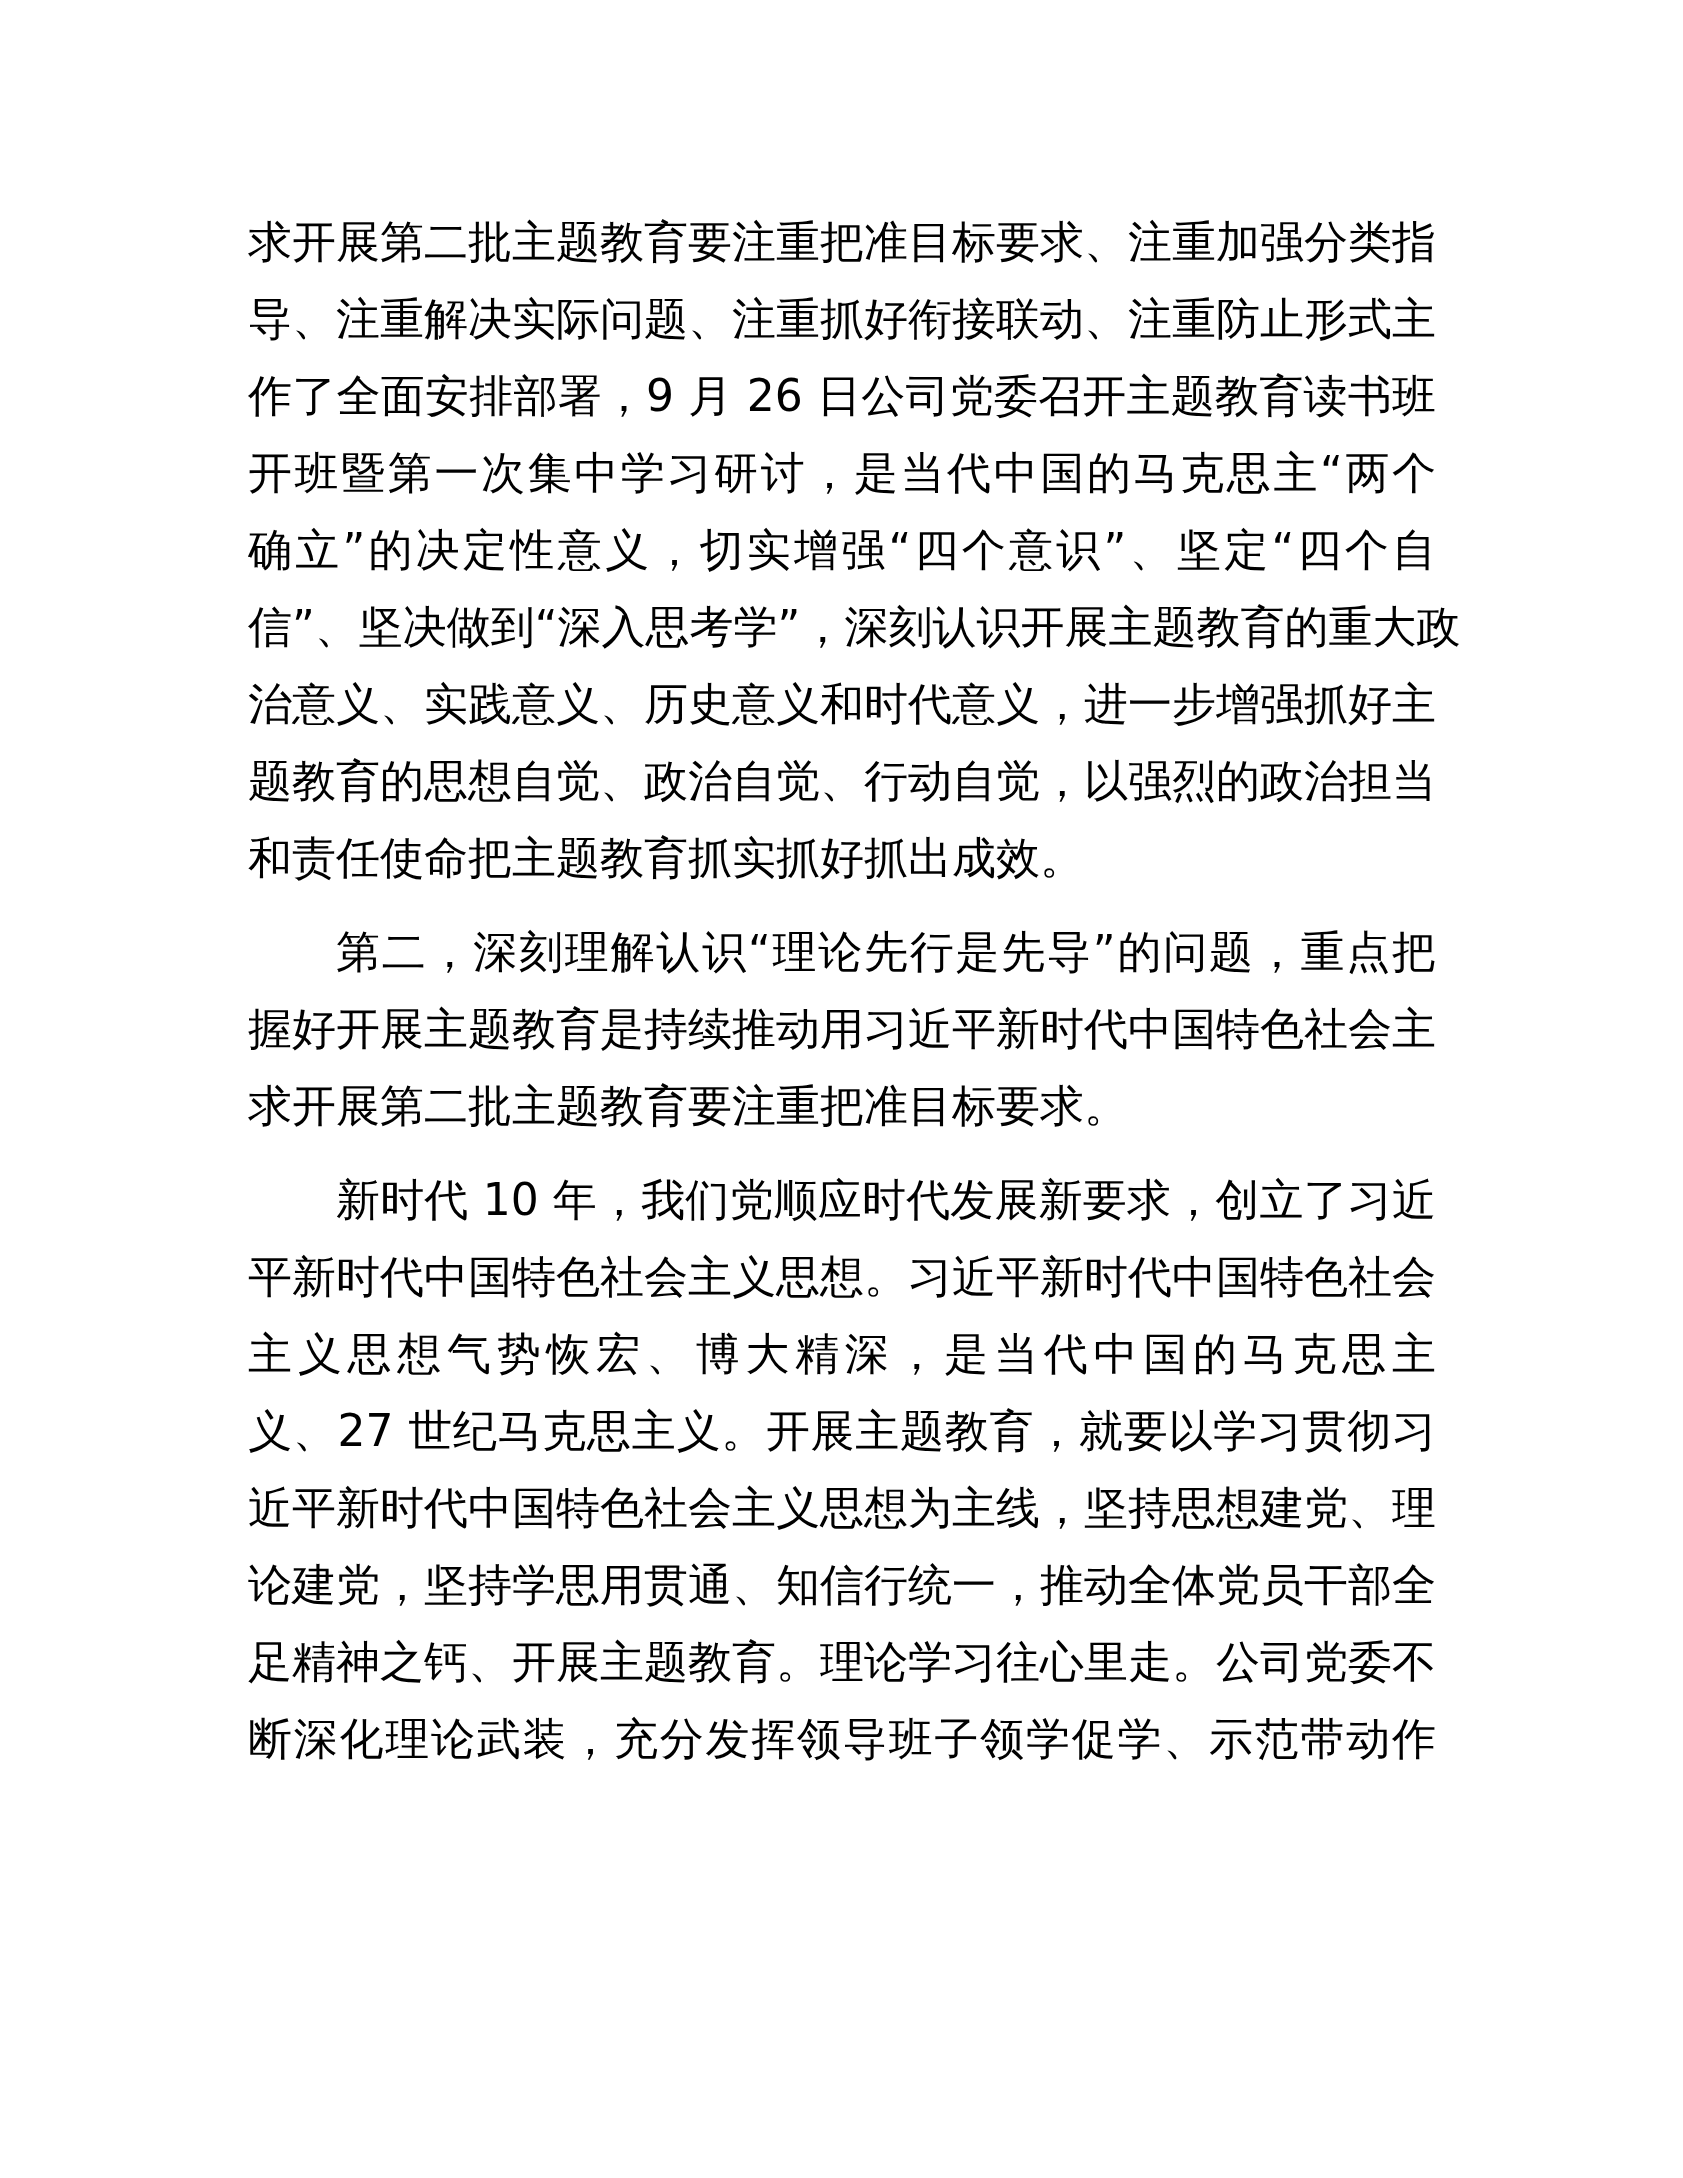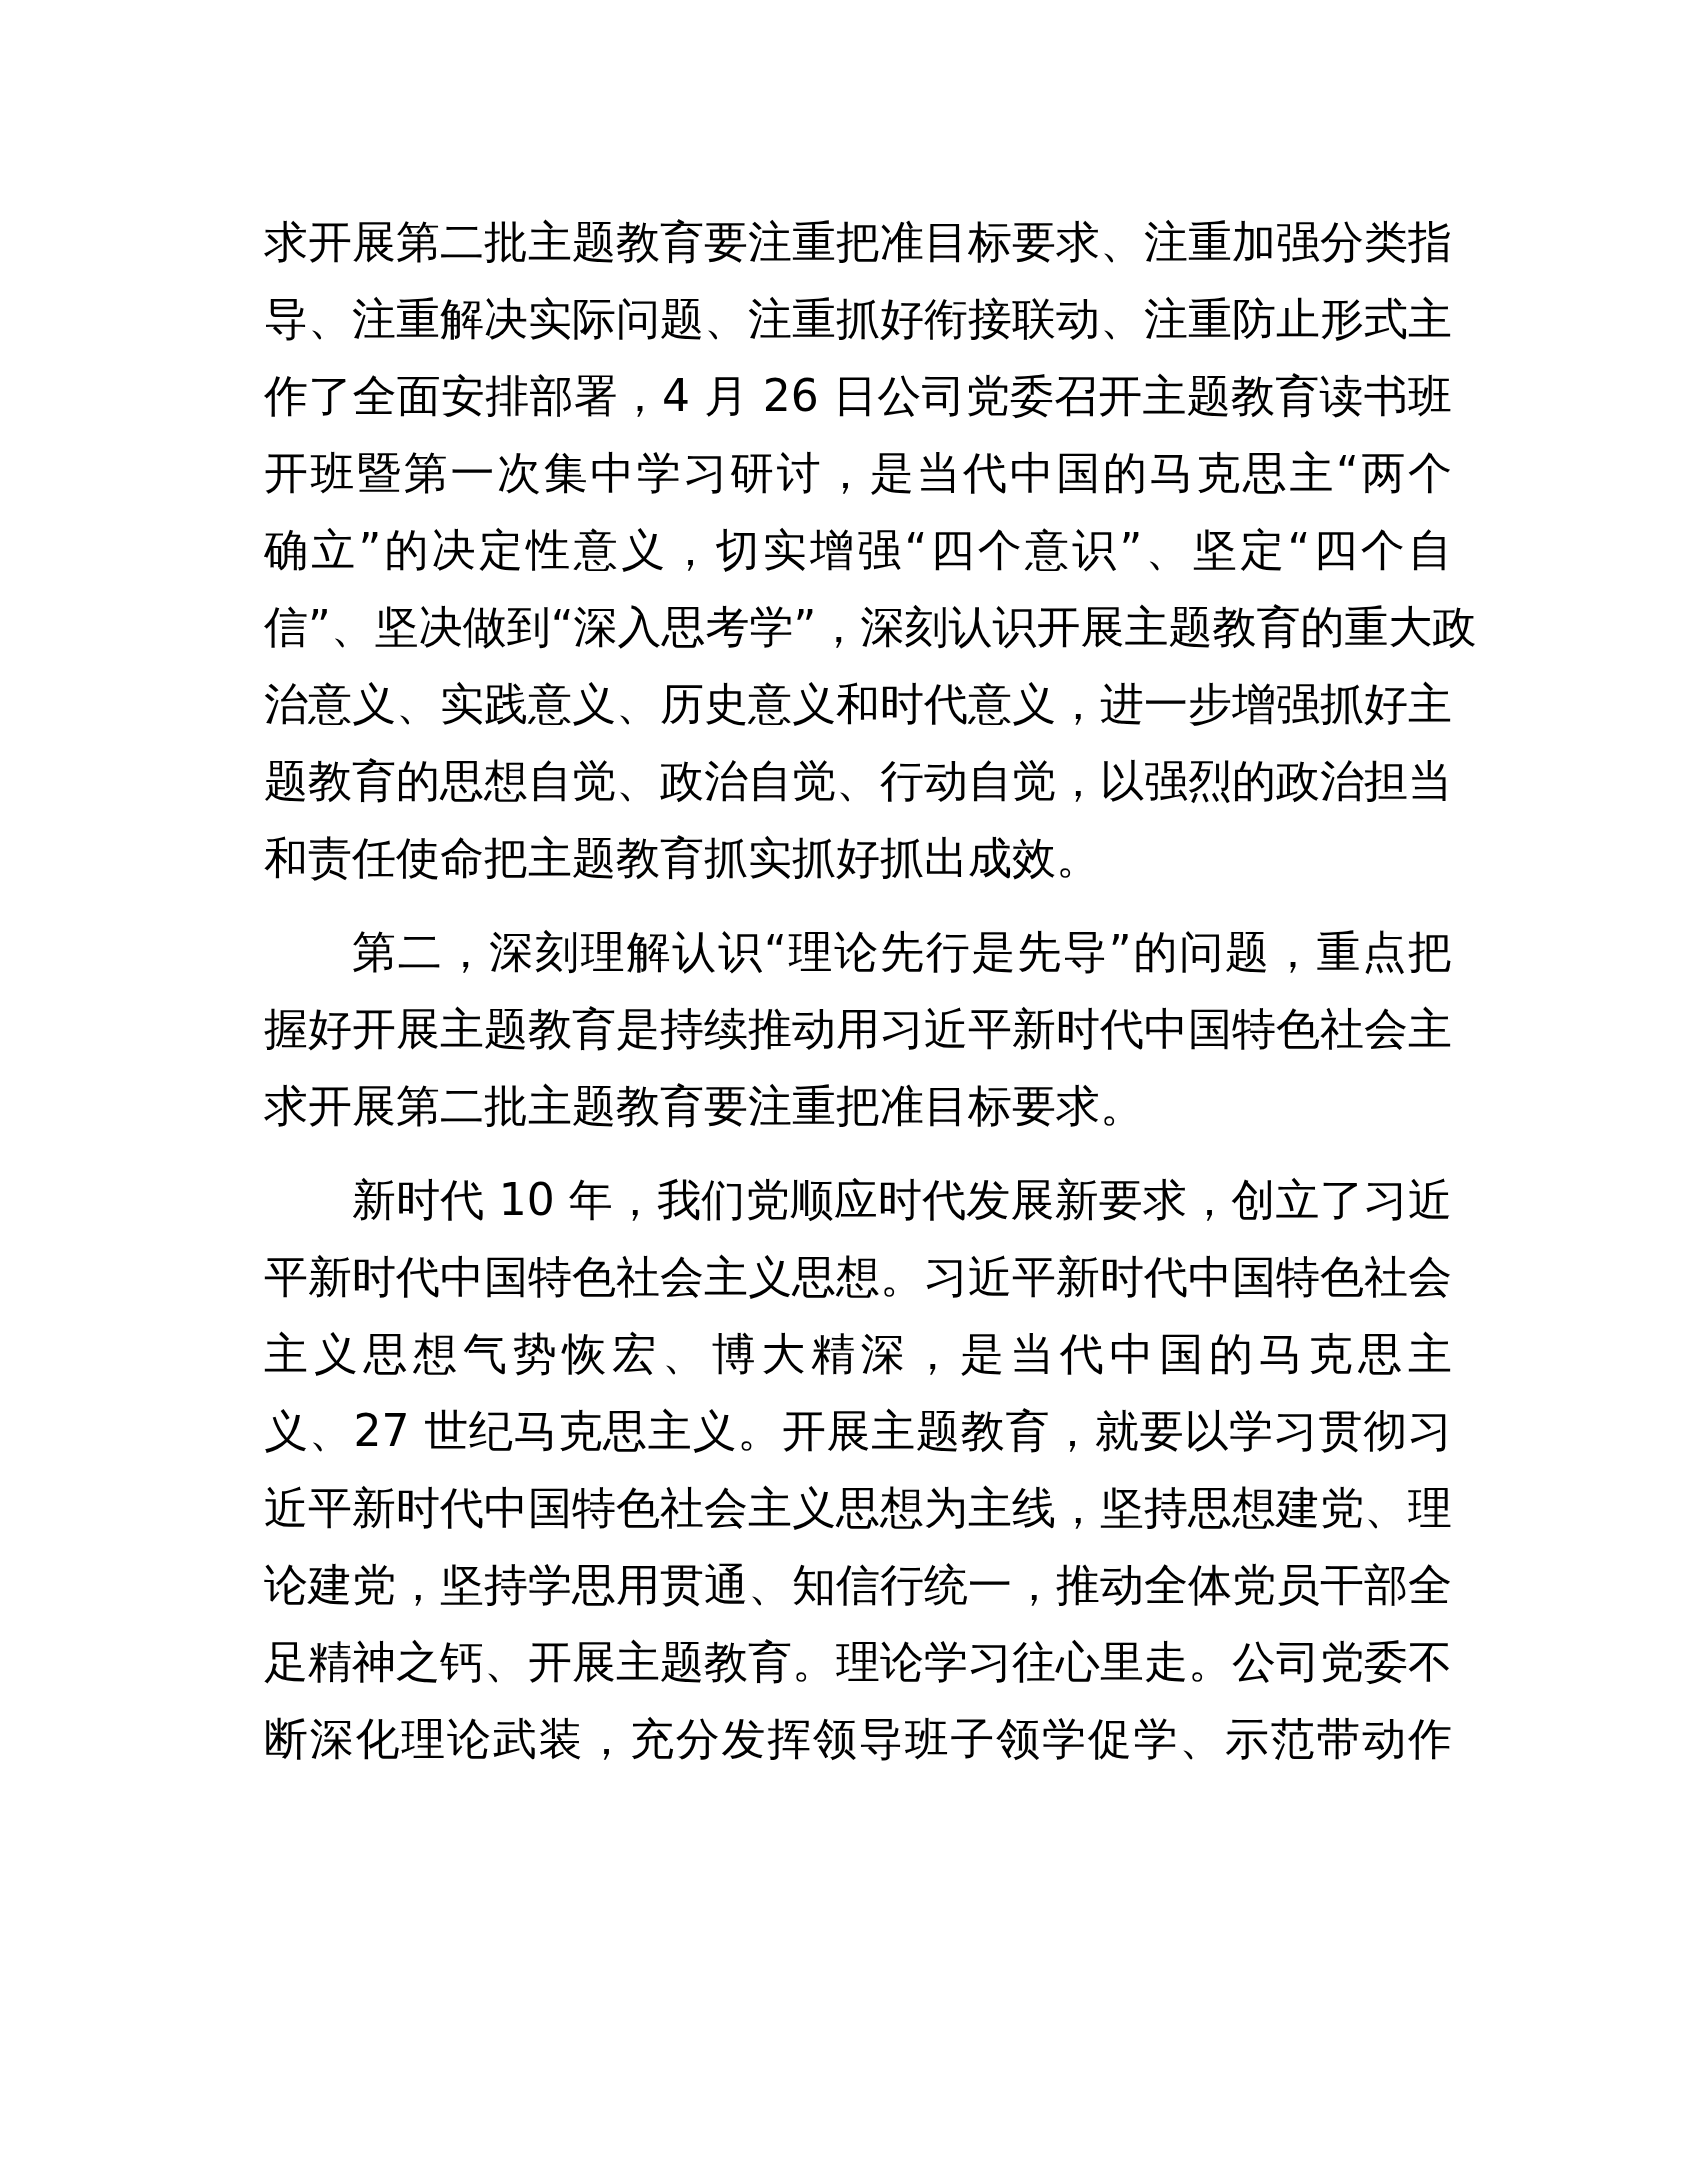--- a/index.html
+++ b/index.html
@@ -15,21 +15,21 @@
       font-family: "DejaVu Sans", "Liberation Sans", sans-serif;
       color: #000000;
     }
     .page {
       position: absolute;
       left: 248px;
       top: 203px;
       width: 1188px;
     }
     .para {
-      margin: 0 0 17px 16px;
+      margin: 0 0 17px 0;
     }
     .line {
       display: block;
       height: 77px;
       line-height: 77px;
       font-size: 44px;
       white-space: nowrap;
       text-align-last: justify;
       text-align: justify;
       width: 1188px;
@@ -44,21 +44,21 @@
     }
   </style>
 </head>
 <body>
 
 <div class="page">
 
   <div class="para">
     <span class="line">求开展第二批主题教育要注重把准目标要求、注重加强分类指</span>
     <span class="line">导、注重解决实际问题、注重抓好衔接联动、注重防止形式主</span>
-    <span class="line">作了全面安排部署，4 月 26 日公司党委召开主题教育读书班</span>
+    <span class="line">作了全面安排部署，9 月 26 日公司党委召开主题教育读书班</span>
     <span class="line">开班暨第一次集中学习研讨，是当代中国的马克思主“两个</span>
     <span class="line">确立”的决定性意义，切实增强“四个意识”、坚定“四个自</span>
     <span class="line">信”、坚决做到“深入思考学”，深刻认识开展主题教育的重大政</span>
     <span class="line">治意义、实践意义、历史意义和时代意义，进一步增强抓好主</span>
     <span class="line">题教育的思想自觉、政治自觉、行动自觉，以强烈的政治担当</span>
     <span class="line last">和责任使命把主题教育抓实抓好抓出成效。</span>
   </div>
 
   <div class="para">
     <span class="line indent">第二，深刻理解认识“理论先行是先导”的问题，重点把</span>

